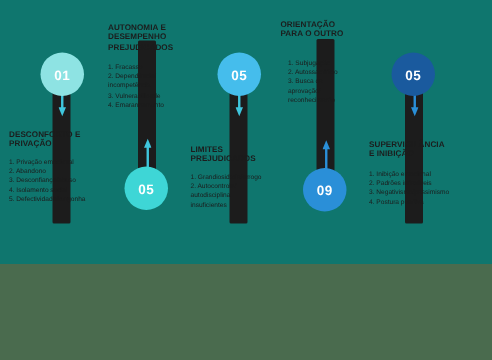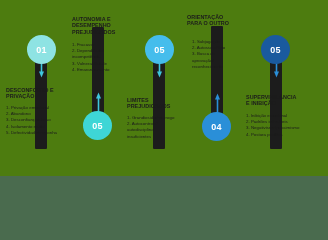--- a/index.html
+++ b/index.html
@@ -11,21 +11,21 @@
     width: 328px;
     height: 176px;
     background: #4a6b4e;
     font-family: "Liberation Sans", sans-serif;
     overflow: hidden;
   }
   #canvas {
     position: relative;
     width: 328px;
     height: 176px;
-    background: #4d7c0f;
+    background: #0f766e;
     overflow: hidden;
   }
 
   
   .step {
     position: absolute;
   }
 
   
   .stem {
@@ -137,21 +137,21 @@
       <li>insuficientes</li>
     </ul>
   </div>
 
   <div class="step">
     <div class="stem" style="left:211px; top:26px; width:12px; height:94px;"></div>
     <svg class="arrow" style="left:214.5px; top:93px;" width="5" height="20" viewBox="0 0 5 20">
       <line x1="2.5" y1="5" x2="2.5" y2="20" stroke="#2a8fd8" stroke-width="1.6"></line>
       <polygon points="0,6.5 5,6.5 2.5,0.5" fill="#2a8fd8"></polygon>
     </svg>
-    <div class="badge" style="left:202px; top:112px; width:29px; height:29px; background:#2a8fd8; font-size:9px;">04</div>
+    <div class="badge" style="left:202px; top:112px; width:29px; height:29px; background:#2a8fd8; font-size:9px;">09</div>
     <div class="block-title" style="left:187px; top:14px; width:62px;">ORIENTAÇÃO
 PARA O OUTRO</div>
     <ul class="block-list" style="left:192px; top:39px; width:62px;">
       <li>1. Subjugação</li>
       <li>2. Autossacrifício</li>
       <li>3. Busca de</li>
       <li>aprovação/</li>
       <li>reconhecimento</li>
     </ul>
   </div>

